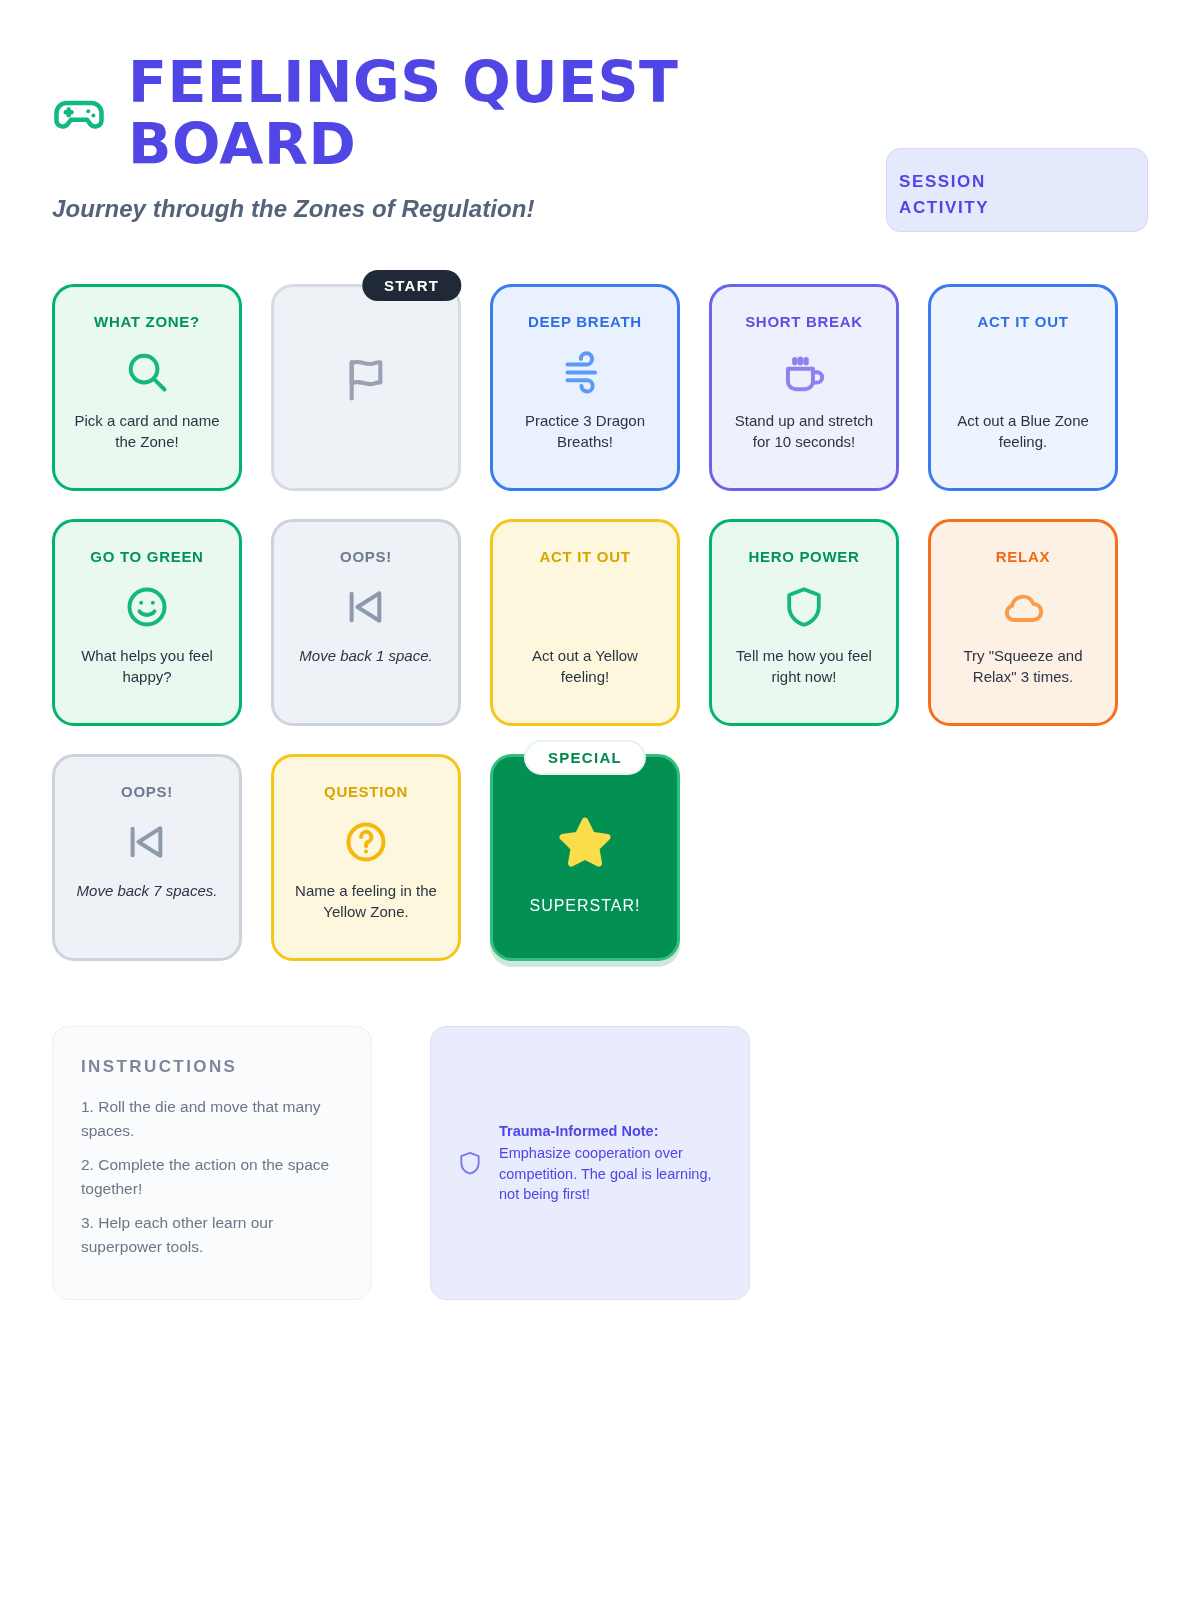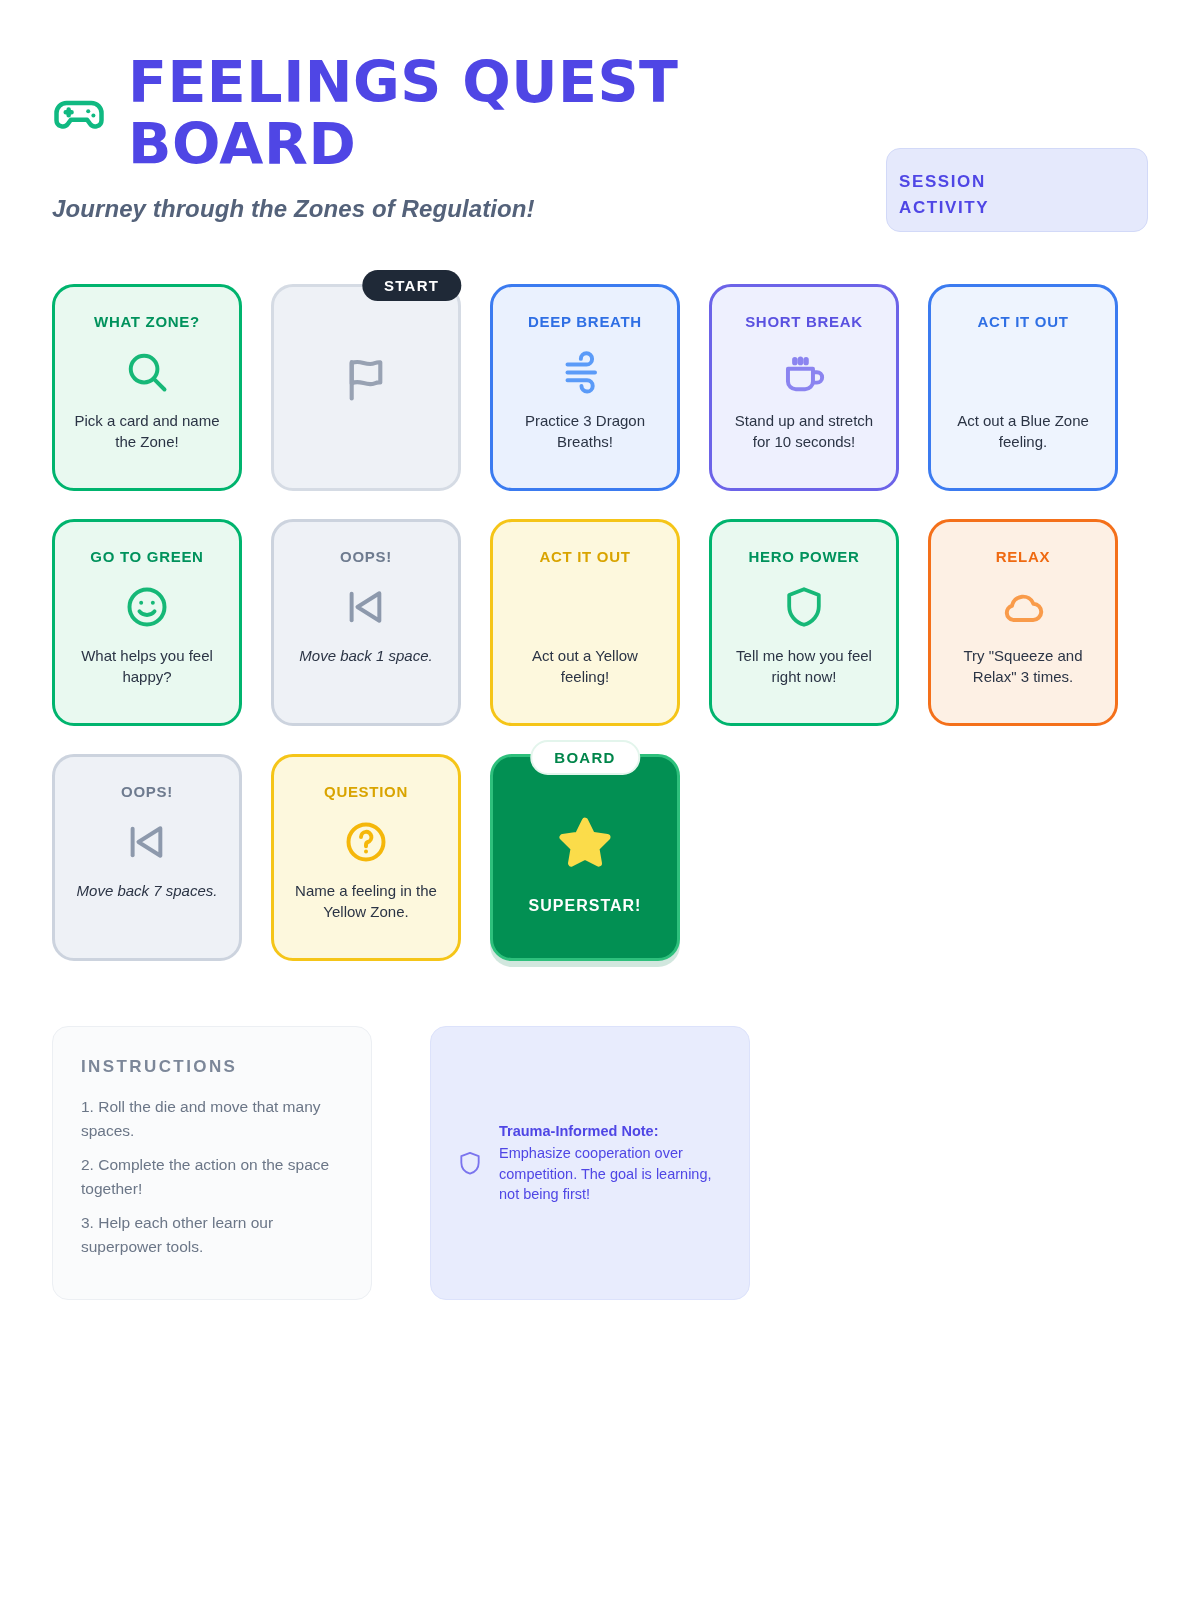--- a/index.html
+++ b/index.html
@@ -85,21 +85,21 @@
   .card.blank { justify-content: center; padding-top: 0; }
   .card.blank .card-icon { margin-top: 0; height: auto; }
 
   
   .card.finish {
     background: #029053; border-color: #2ec07c;
     justify-content: center; gap: 8px;
     box-shadow: 0 6px 0 0 rgba(2,120,70,0.18);
   }
   .card.finish .card-desc {
-    color: #ffffff; font-weight: 700; letter-spacing: 1px;
+    color: #ffffff; font-weight: 400; letter-spacing: 1px;
     font-size: 16px; margin-top: 12px; text-transform: uppercase;
   }
   .card.finish .card-icon { height: 64px; margin-top: 4px; }
 
   
   .panels {
     position: absolute; left: 52px; top: 1026px; width: 1096px;
     display: grid; grid-template-columns: 320px 320px 320px;
     column-gap: 58px;
   }
@@ -290,21 +290,21 @@
             <svg viewBox="0 0 24 24" width="50" height="50" fill="none" stroke="#f5b70a" stroke-width="1.9" stroke-linecap="round" stroke-linejoin="round">
               <circle cx="12" cy="12" r="8.4"></circle>
               <path d="M9.6 9.6a2.5 2.5 0 1 1 3.3 2.4c-.6.2-.9.8-.9 1.5v.5"></path>
               <circle cx="12" cy="16.6" r="0.95" fill="#f5b70a" stroke="none"></circle>
             </svg>
           </div>
           <div class="card-desc">Name a feeling in the Yellow Zone.</div>
         </div>
       </div>
       <div class="cell">
-        <div class="pill finish">BOARD</div>
+        <div class="pill finish">SPECIAL</div>
         <div class="card finish" style="border-color: rgb(46, 192, 124);">
           <div class="card-icon">
             <svg viewBox="0 0 24 24" width="60" height="60" fill="#fbdc4a" stroke="#fbdc4a" stroke-width="2.6" stroke-linejoin="round">
               <path d="M12 3.2l2.75 5.6 6.15.9-4.45 4.35 1.05 6.1L12 17.3 6.5 20.15l1.05-6.1L3.1 9.7l6.15-.9z"></path>
             </svg>
           </div>
           <div class="card-desc">SUPERSTAR!</div>
         </div>
       </div>
     </div>

